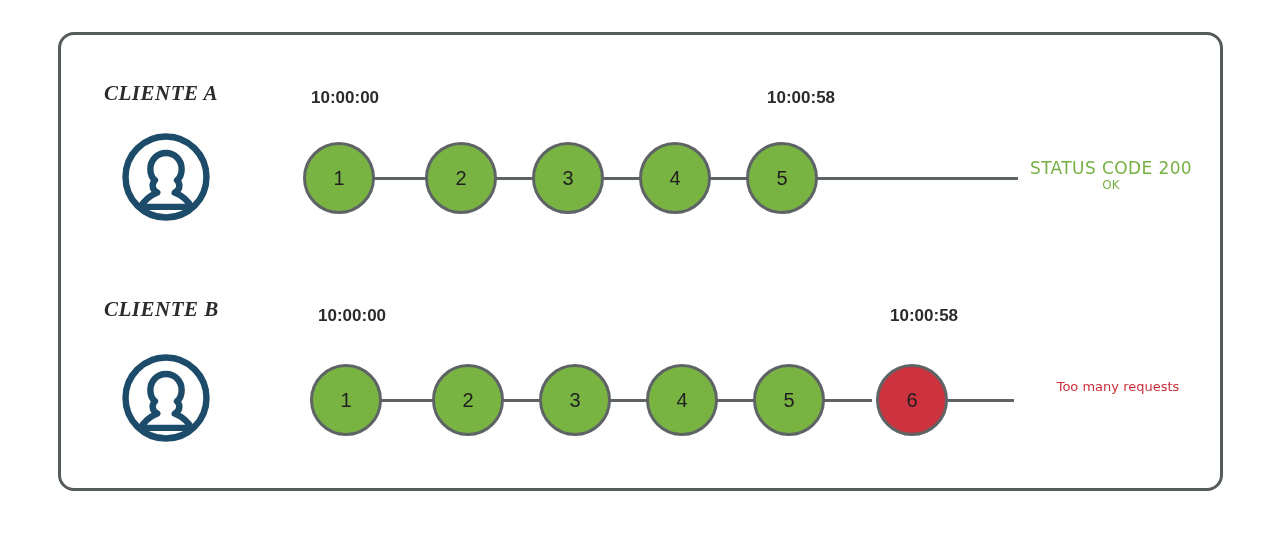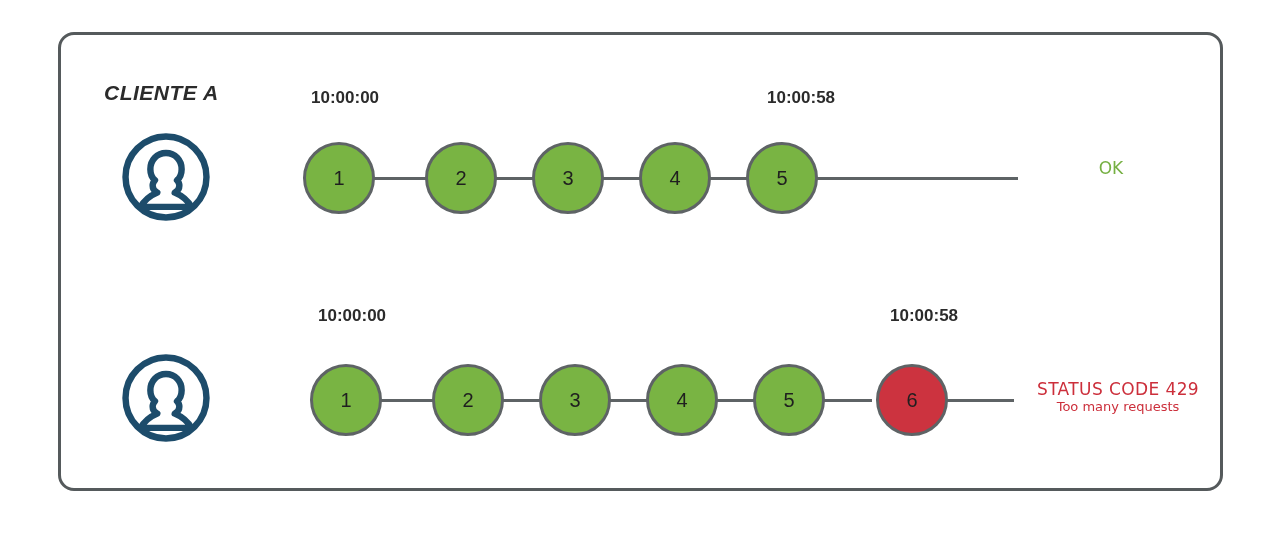--- a/index.html
+++ b/index.html
@@ -31,21 +31,21 @@
     height: 459px;
     border: 3px solid #555a5c;
     border-radius: 16px;
     box-sizing: border-box;
     background: #ffffff;
   }
 
   
   .client-label {
     position: absolute;
-    font-family: Liberation Sans, sans-serif;
+    font-family: Liberation Serif, serif;
     font-style: italic;
     font-weight: bold;
     font-size: 21px;
     letter-spacing: 0.5px;
     color: #2b2b2b;
     white-space: nowrap;
   }
 
   
   .avatar {
@@ -102,21 +102,21 @@
     font-family: "DejaVu Sans", sans-serif;
     line-height: 1.18;
   }
   .status .l1 {
     display: block;
     font-size: 17px;
     letter-spacing: 0.4px;
   }
   .status .l2 {
     display: block;
-    font-size: 17px;
+    font-size: 12px;
   }
   .status.ok  { color: #76b043; }
   .status.err { color: #cc2f3b; }
   .status.err .l2 { font-size: 13px; }
 </style>
 </head>
 <body>
 
 <div id="stage">
 
@@ -158,23 +158,25 @@
       </div>
     <div class="node ok" style="left:639px; top:142px;">
         <span>4</span>
       </div>
     <div class="node ok" style="left:746px; top:142px;">
         <span>5</span>
       </div>
   </div>
 
   <div class="status ok" style="left:1025px; top:158px; width:172px;">
+    <span class="l1">STATUS CODE 200</span>
     <span class="l2">OK</span>
   </div>
 
+  <div class="client-label" style="left:104px; top:297px;">CLIENTE B</div>
 
   <div class="avatar" style="left:120px; top:352px;">
     <svg viewBox="0 0 100 100" width="92" height="92" aria-hidden="true">
       <circle cx="50" cy="50" r="44" fill="none" stroke="#1d4c6b" stroke-width="7"></circle>
       <path d="M50 24 C40 24 33 31.5 33 41.5 C33 47 35 51 38 53.5
                C36.5 55 35.5 57 35.5 59.5 C35.5 63 37.5 65.5 40.5 67
                C32 70.5 26 76 22.5 82.5
                L77.5 82.5 C74 76 68 70.5 59.5 67
                C62.5 65.5 64.5 63 64.5 59.5 C64.5 57 63.5 55 62 53.5
                C65 51 67 47 67 41.5 C67 31.5 60 24 50 24 Z" fill="none" stroke="#1d4c6b" stroke-width="7" stroke-linejoin="round"></path>
@@ -207,17 +209,16 @@
       </div>
     <div class="node ok" style="left:753px; top:364px;">
         <span>5</span>
       </div>
     <div class="node err" style="left:876px; top:364px;">
         <span>6</span>
       </div>
   </div>
 
   <div class="status err" style="left:1018px; top:379px; width:200px;">
-    <span class="l1">STATUS CODE 429</span>
     <span class="l2">Too many requests</span>
   </div>
 
 </div>
 
 </body></html>

